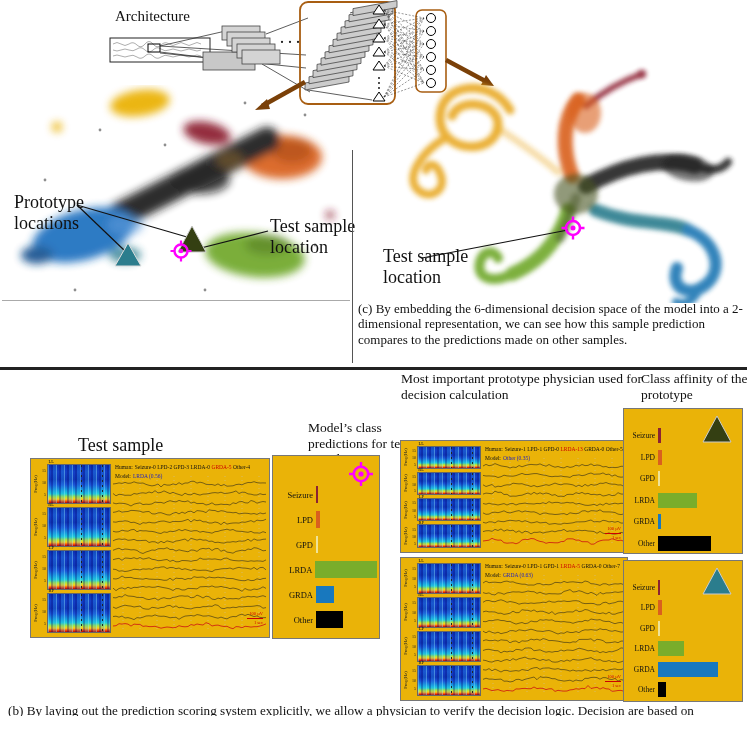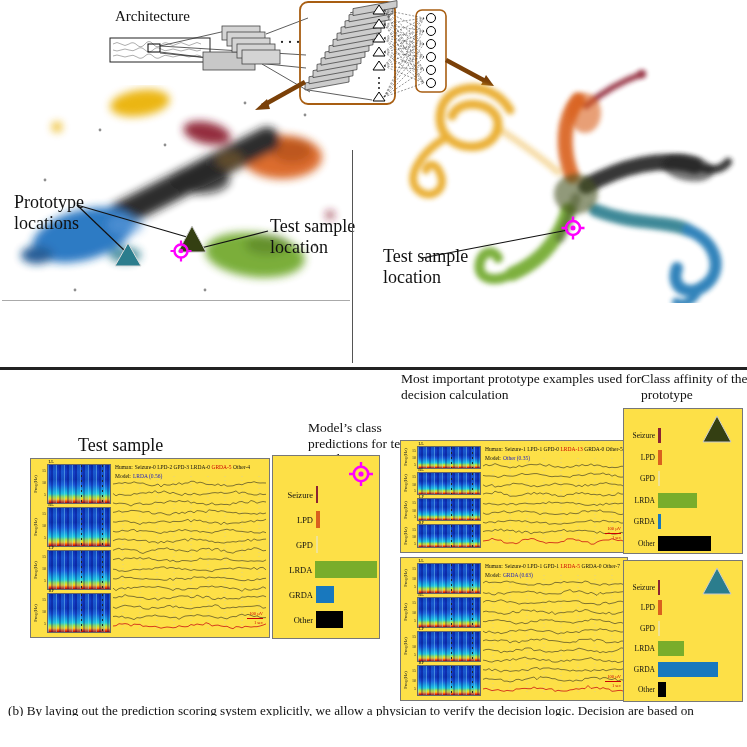--- a/index.html
+++ b/index.html
@@ -20,21 +20,21 @@
   #vdiv{position:absolute;left:352px;top:150px;width:1px;height:213px;background:#555}
   #hline1{position:absolute;left:2px;top:300px;width:348px;height:1px;background:#aaa}
   #hline2{position:absolute;left:0;top:367px;width:747px;height:2.5px;background:#222}
   #capA{left:8px;top:305px;width:342px}
   #capC{left:358px;top:301px;width:387px}
   #capB{left:8px;top:703px;width:737px;font-size:13.2px}
   #titleTest{left:78px;top:435px;font-size:18px}
   #titlePred{left:308px;top:420px;width:122px}
   #titleProto{left:401px;top:371px;width:242px}
   #titleAff{left:641px;top:371px;width:108px}
-  .panel{position:absolute;border:1px solid #777;background:#fde047;box-sizing:border-box}
+  .panel{position:absolute;border:1px solid #777;background:#eab308;box-sizing:border-box}
   #testPanel{left:30px;top:458px;width:240px;height:180px}
   #predBox{left:272px;top:455px;width:108px;height:184px}
   #proto1Panel{left:400px;top:440px;width:228px;height:113px}
   #proto2Panel{left:400px;top:557px;width:228px;height:144px}
   #aff1Box{left:623px;top:408px;width:120px;height:146px}
   #aff2Box{left:623px;top:560px;width:120px;height:142px}
   
   .eeg{display:flex;padding:3px}
   .spec-col{width:77px;display:flex;flex-direction:column}
   .spec-row{flex:1;display:flex;position:relative;margin:1.5px 0}
@@ -276,25 +276,26 @@
     <g stroke="#ff00ff">
       <circle cx="183" cy="170" r="7" fill="none" stroke-width="2.6"></circle>
       <circle cx="183" cy="170" r="2.5" fill="#ff00ff" stroke="none"></circle>
       <path d="M183 158.5v4.5 M183 177v4.5 M171.5 170h4.5 M190 170h4.5" stroke-width="2.4"></path>
     </g>
   </svg>
   <div class="t lbl" id="testLblC">Test sample location</div>
 
   <div id="vdiv"></div>
   <div id="hline1"></div>
+  <div class="t cap" id="capC">(c) By embedding the 6-dimensional decision space of the model into a 2-dimensional representation, we can see how this sample prediction compares to the predictions made on other samples.</div>
   <div id="hline2"></div>
 
   <div class="t title" id="titleTest">Test sample</div>
   <div class="t title" id="titlePred">Model’s class predictions for test sample</div>
-  <div class="t title" id="titleProto">Most important prototype examples used for decision calculation</div>
+  <div class="t title" id="titleProto">Most important prototype physician used for decision calculation</div>
   <div class="t title" id="titleAff">Class affinity of the prototype</div>
 
   <div class="panel eeg" id="testPanel">
       <div class="spec-col">
         <div class="spec-row">
           <div class="gutter">
             <span class="freq">Freq (Hz)</span>
             <span class="tk t1">15</span>
             <span class="tk t2">10</span>
             <span class="tk t3">5</span>

